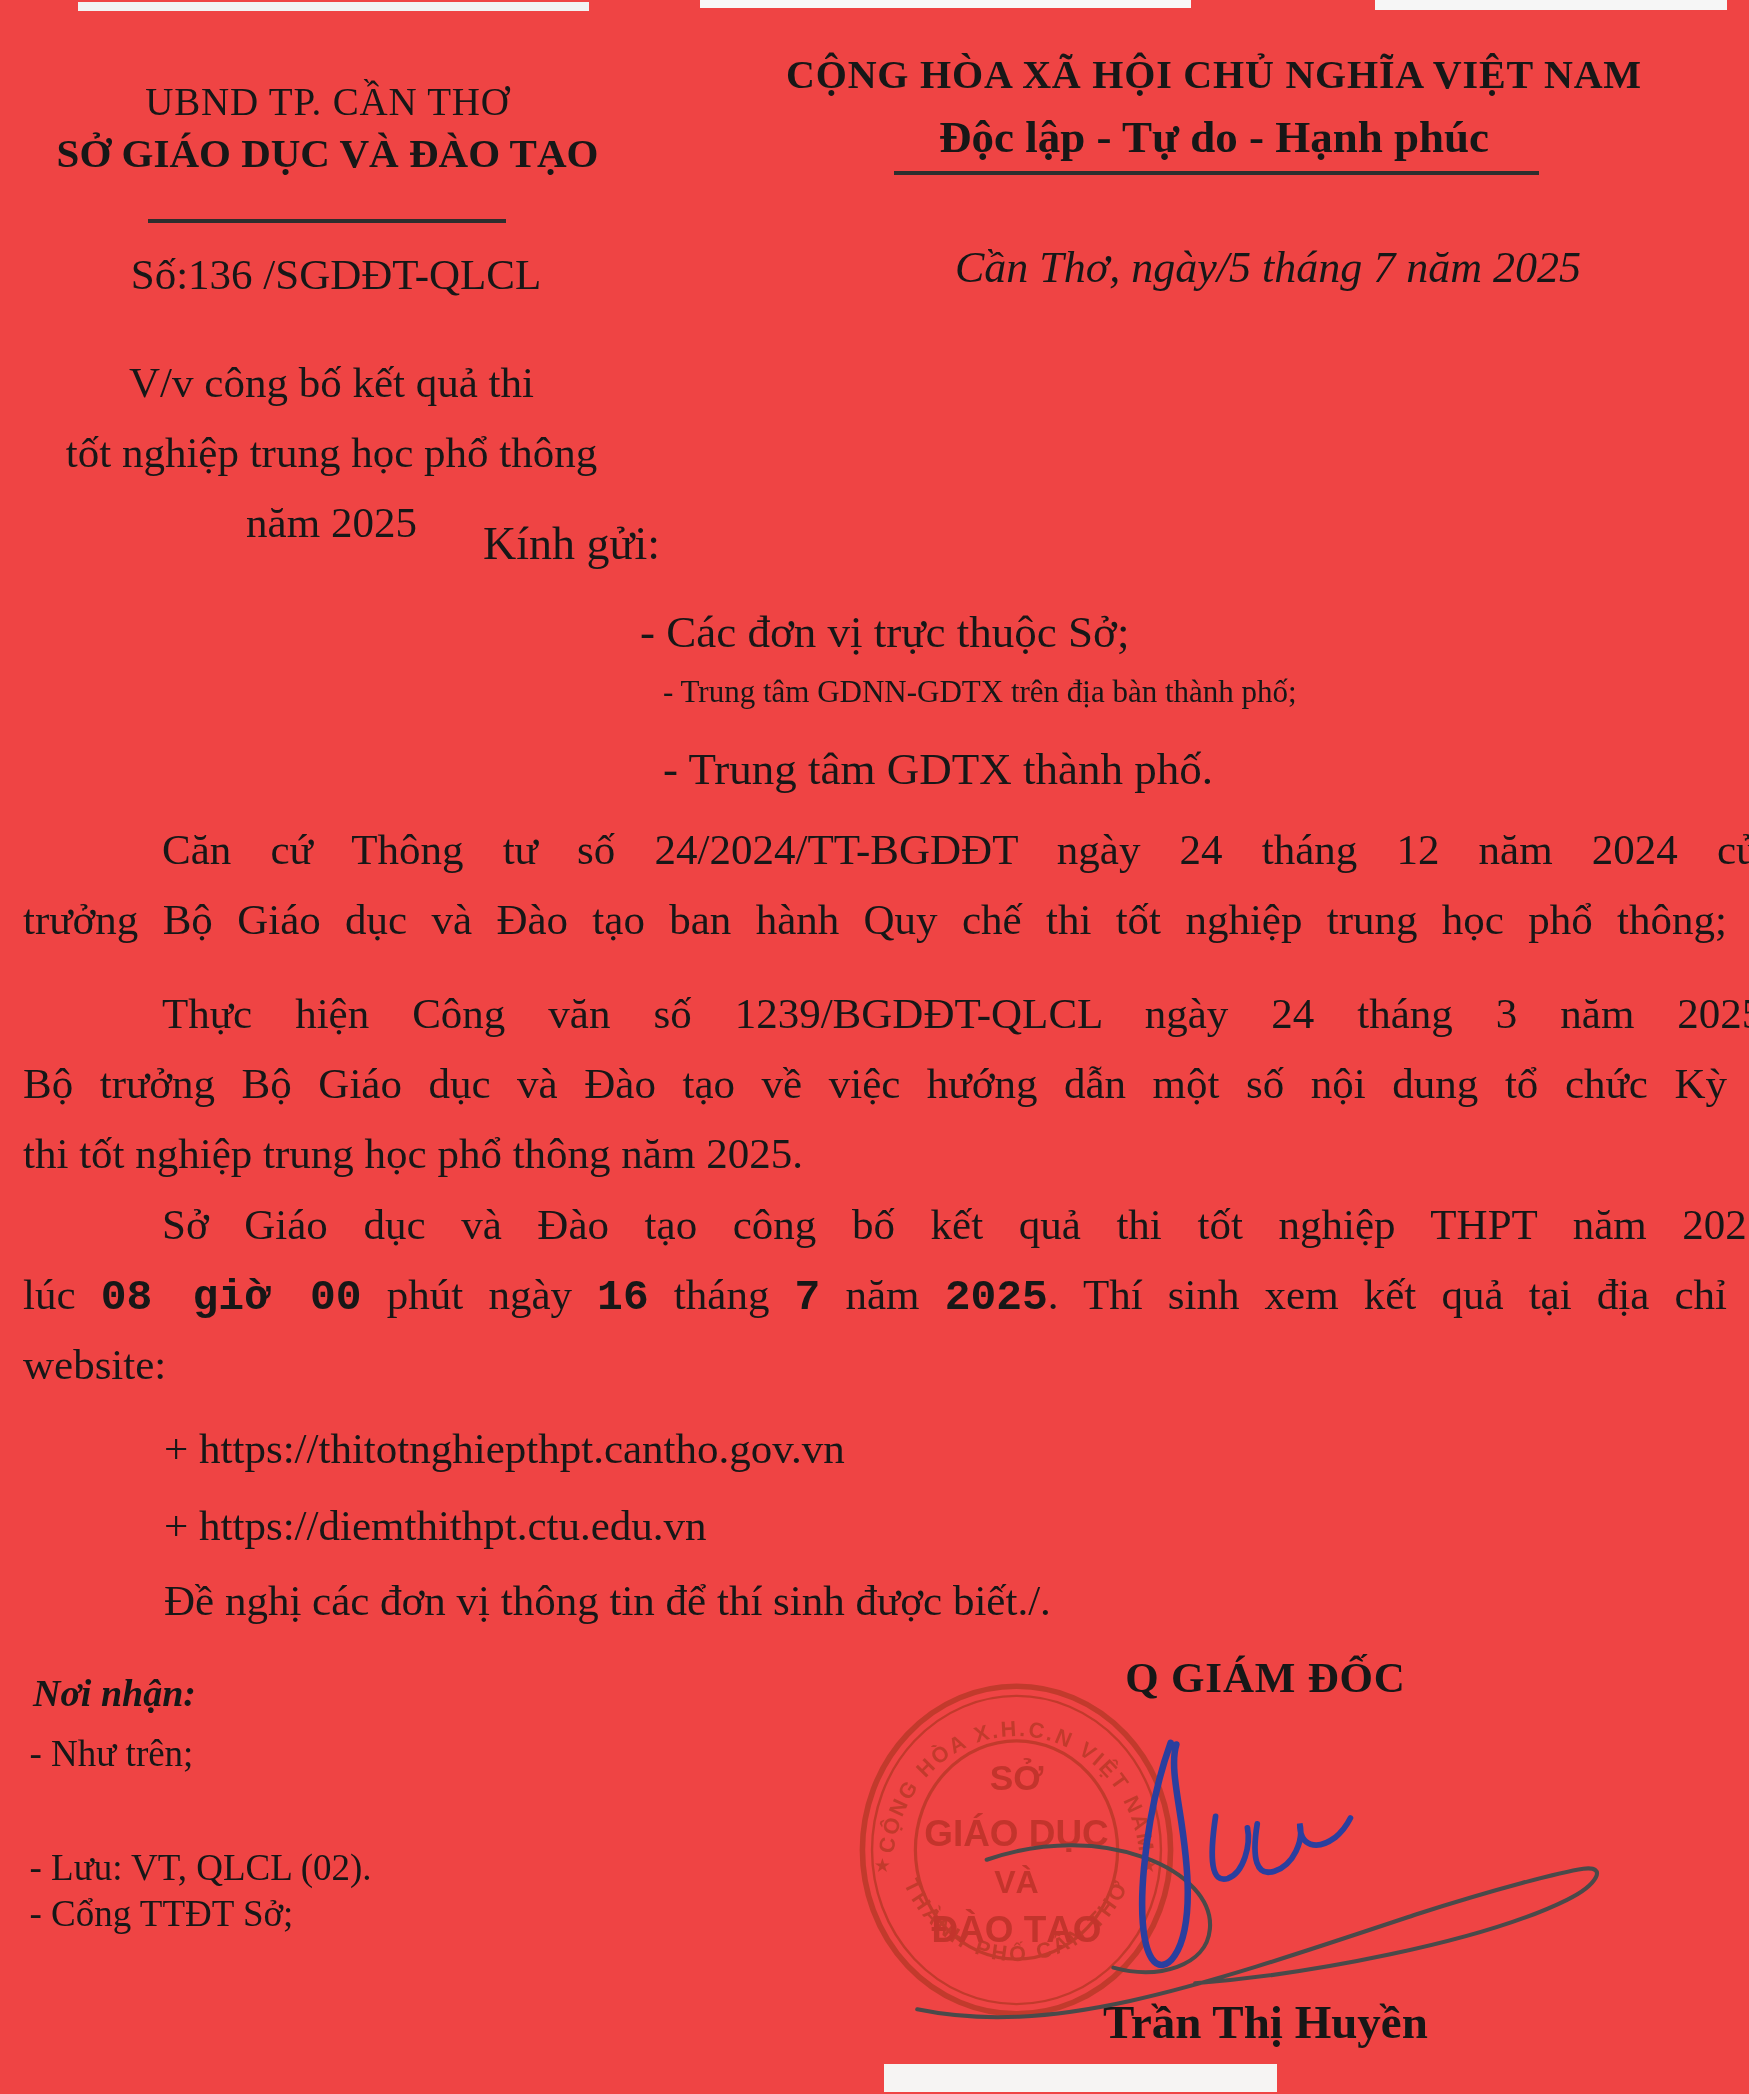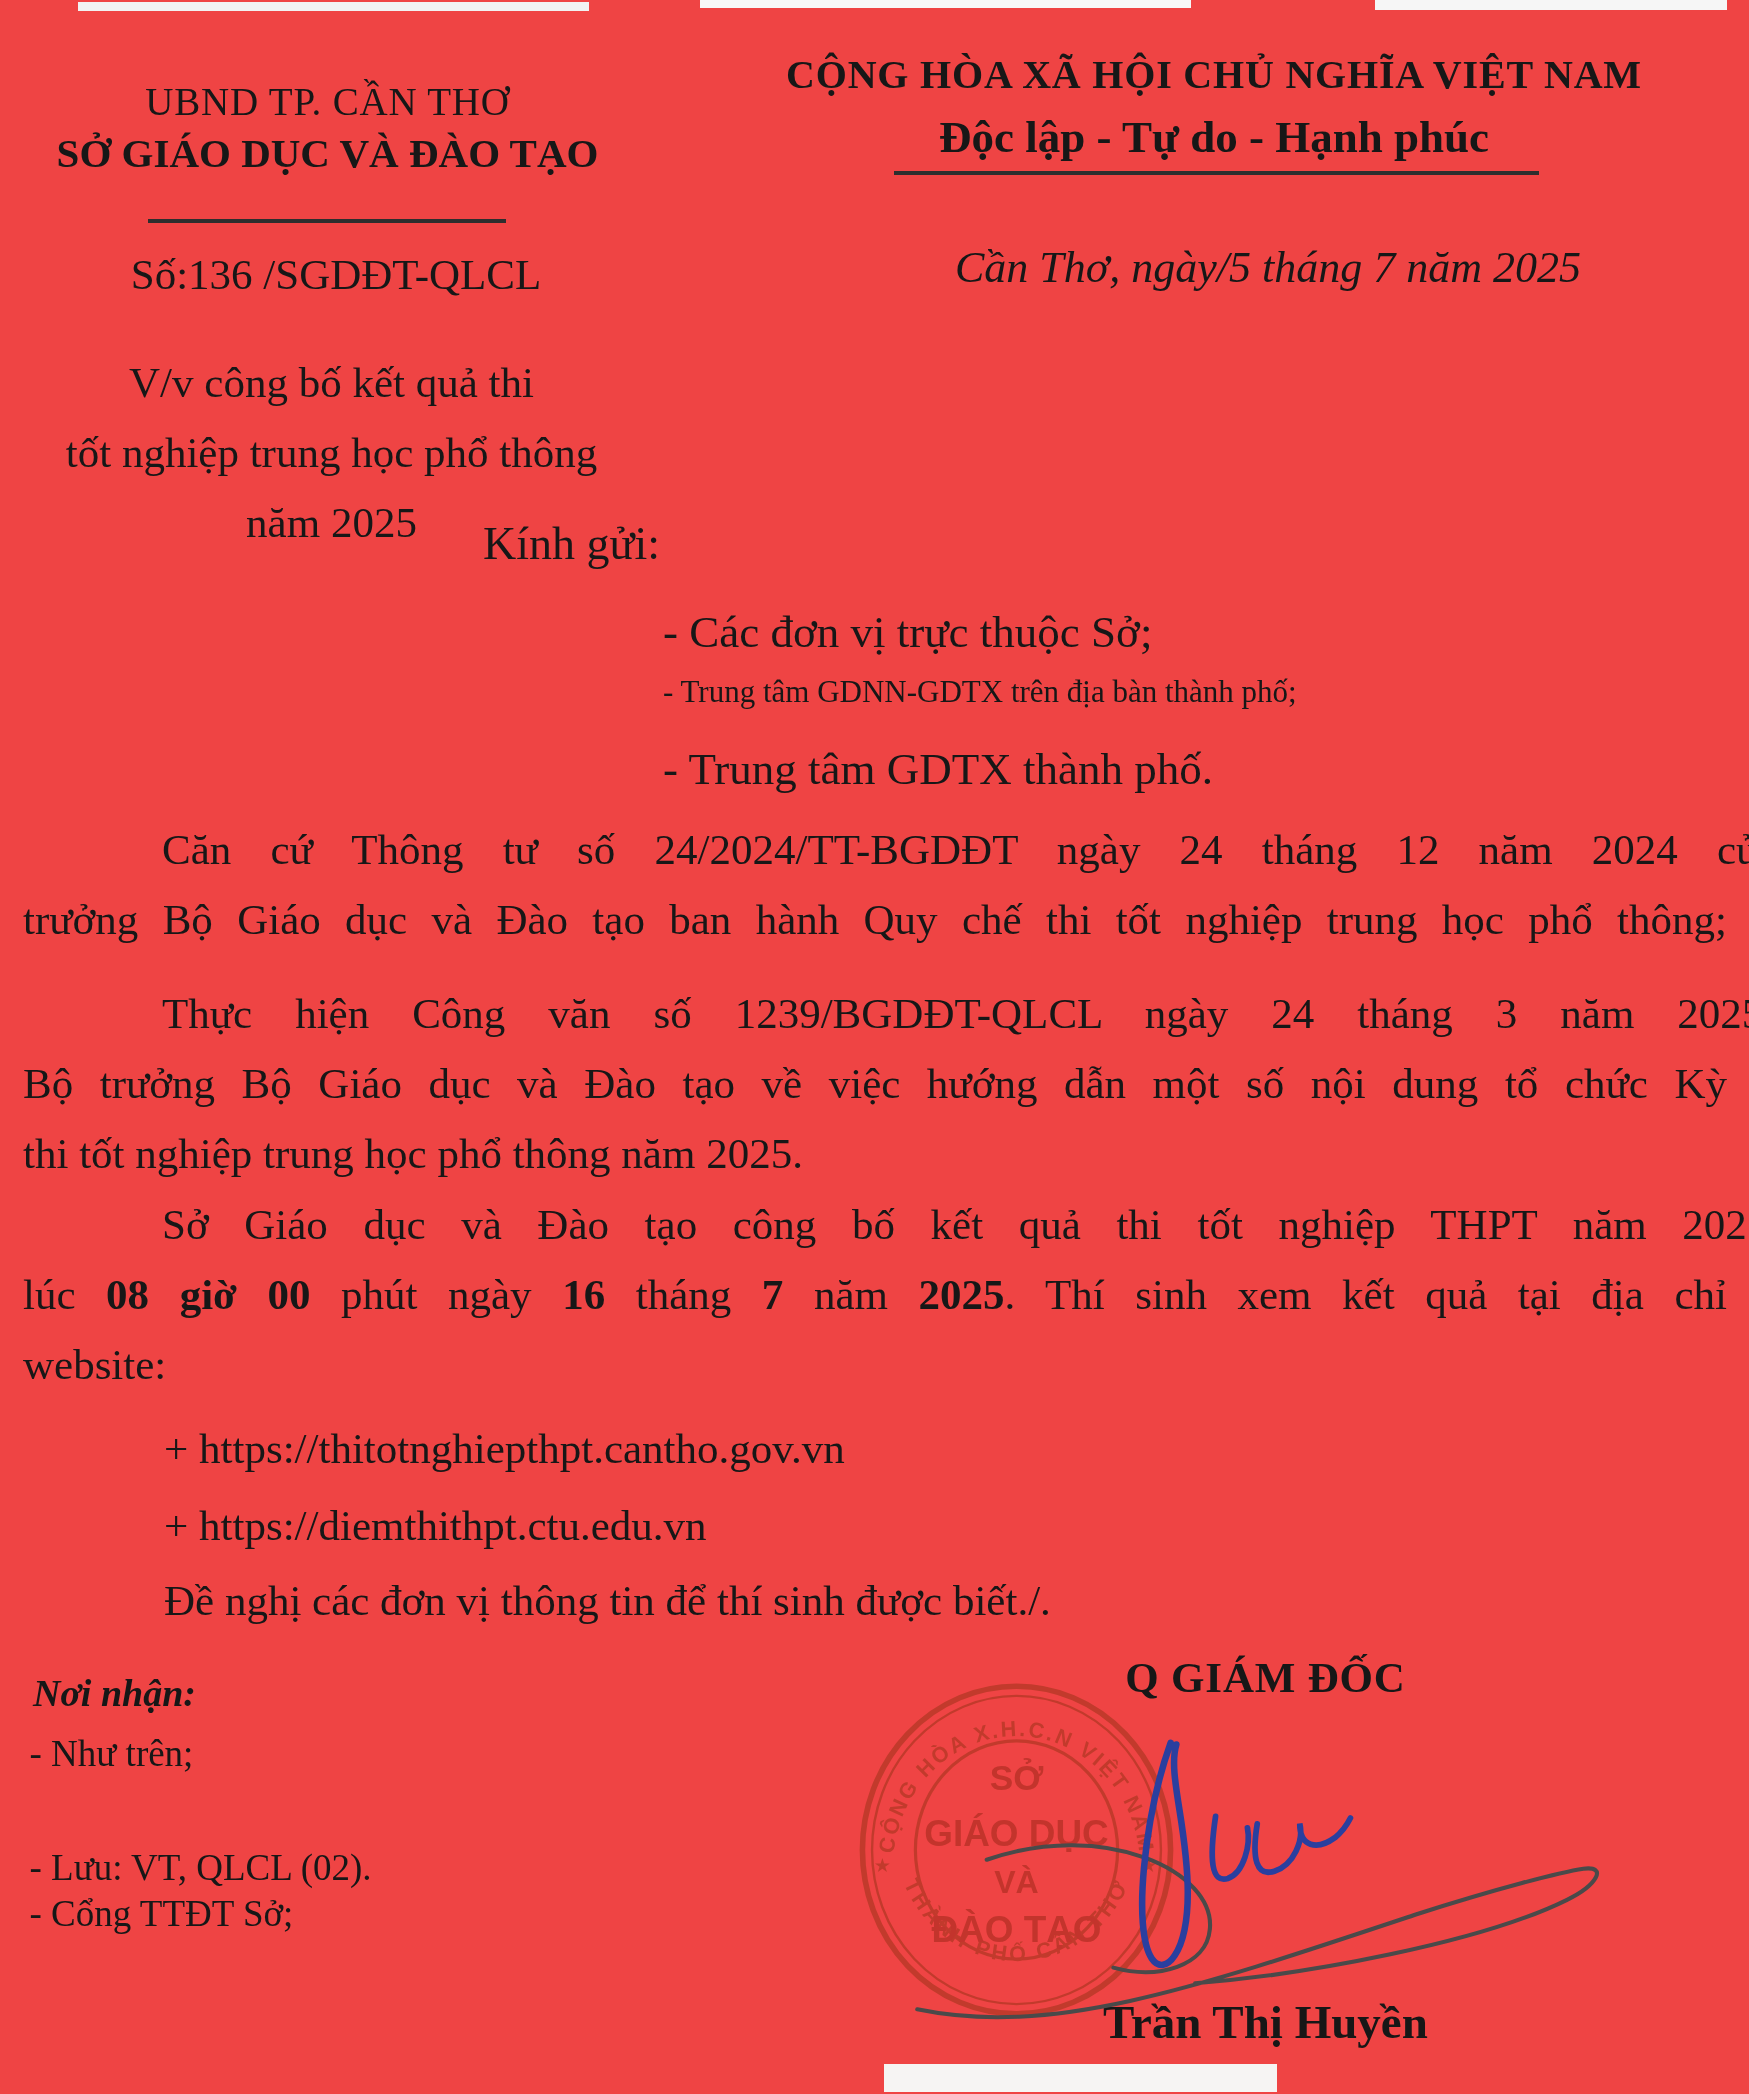--- a/index.html
+++ b/index.html
@@ -22,28 +22,28 @@
   .hdr-right .l1{position:absolute;left:679px;top:51px;width:1070px;font-size:40px;font-weight:bold;letter-spacing:0.8px;}
   .hdr-right .l2{position:absolute;left:679px;top:111px;width:1070px;font-size:45px;font-weight:bold;}
   .rule-right{position:absolute;left:894px;top:171px;width:645px;height:4.1px;background:#2e2e2e;}
   .doc-number{position:absolute;left:33px;top:250px;width:606px;font-size:43px;}
   .date-line{position:absolute;left:867px;top:242px;width:802px;font-size:44px;font-style:italic;}
   .subject .s1{position:absolute;left:24.5px;top:358px;width:614px;font-size:43px;}
   .subject .s2{position:absolute;left:24.5px;top:428px;width:614px;font-size:43px;}
   .subject .s3{position:absolute;left:24.5px;top:498px;width:614px;font-size:43px;}
   
   .kinh-gui{position:absolute;left:483px;top:517px;font-size:46px;text-align:center;}
-  .recip-0{position:absolute;left:663px;top:606px;font-size:45px;}
+  .recip-0{position:absolute;left:640px;top:606px;font-size:45px;}
   .recip-1{position:absolute;left:663px;top:674px;font-size:31px;}
   .recip-2{position:absolute;left:663px;top:743px;font-size:45px;text-align:right;}
   
   .bodyline{position:absolute;left:23px;width:1704px;font-size:43px;white-space:nowrap;}
   .just{white-space:normal;text-align:justify;text-align-last:justify;}
   .ind{padding-left:139px;}
-  .b{font-weight:bold;}
+  .b{font-weight:bold;font-family:Liberation Mono, monospace;}
   
   .noi-nhan{position:absolute;left:33px;top:1671px;font-size:38px;font-weight:bold;font-style:italic;text-align:center;}
   .nn-0{position:absolute;left:29.5px;top:1732px;font-size:37px;}
   .nn-1{position:absolute;left:29.5px;top:1892px;font-size:37px;}
   .nn-2{position:absolute;left:29.5px;top:1846px;font-size:37px;}
   .signer-title{position:absolute;left:938px;top:1653px;width:655px;font-size:43px;font-weight:bold;letter-spacing:0.8px;text-align:center;}
   .signer-name{position:absolute;left:938px;top:1995px;width:655px;font-size:47px;font-weight:bold;text-align:center;}
   .stamp-wrap{position:absolute;left:856px;top:1679px;width:321px;height:342px;z-index:1;opacity:.92;}
   .sig-wrap{position:absolute;left:843px;top:1684px;width:786px;height:376px;z-index:2;}
 </style>

